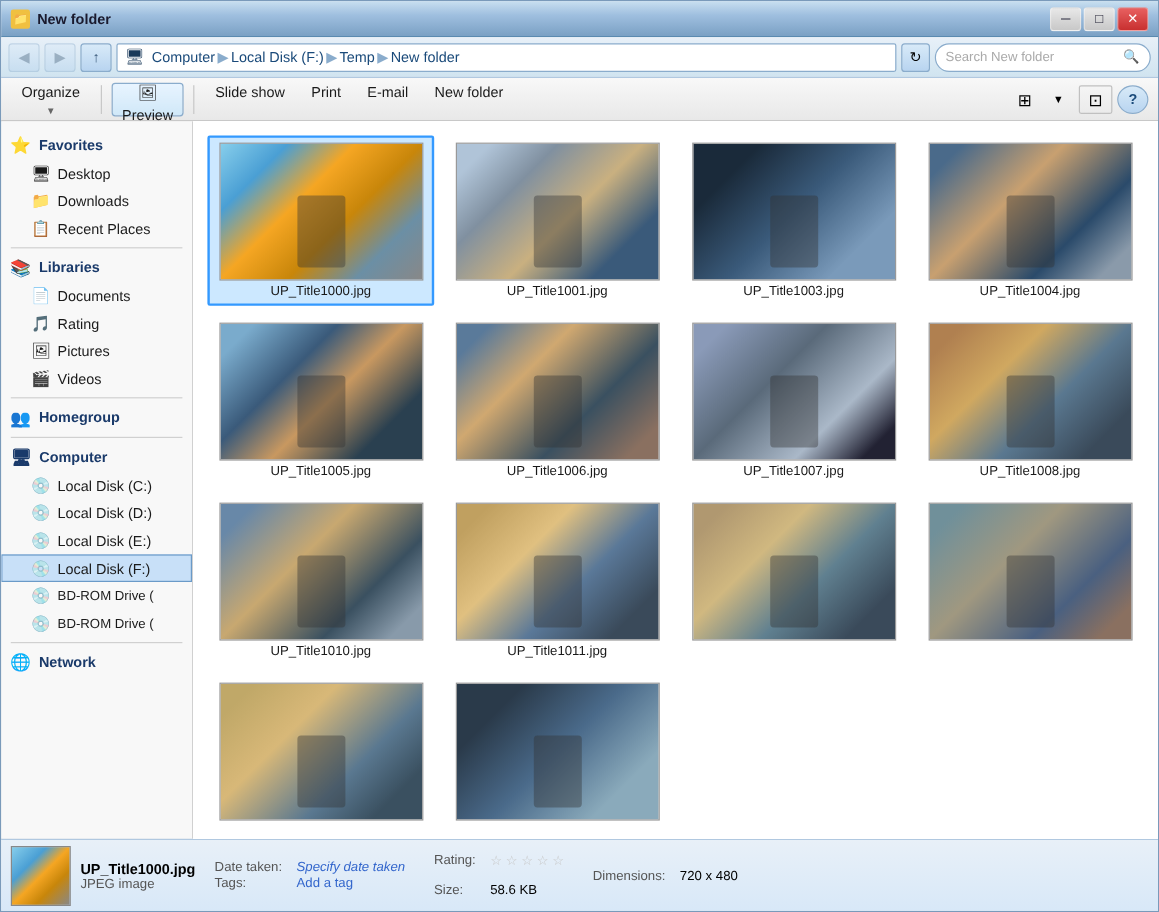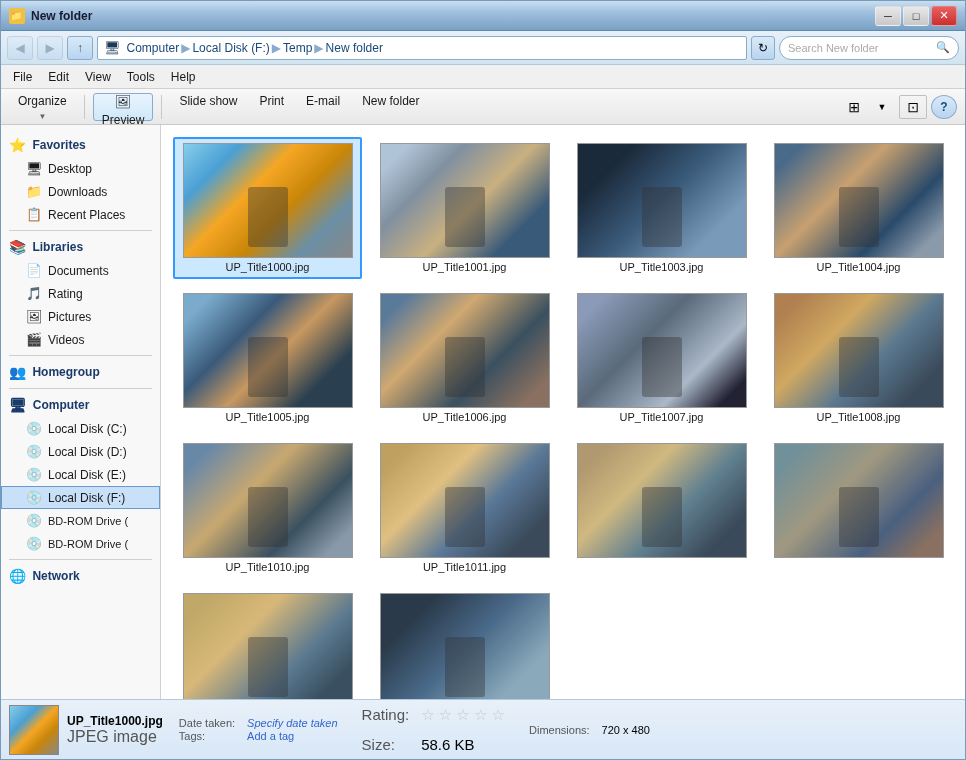--- a/index.html
+++ b/index.html
@@ -347,27 +347,20 @@
     </div>
     <div class="refresh-btn">
       <span>↻</span>
     </div>
     <div class="search-bar">
       <span class="search-input-fake">Search New folder</span>
       <span class="search-icon-btn">🔍</span>
     </div>
   </div>
 
-  <div class="menubar">
-    <div class="menu-item">File</div>
-    <div class="menu-item">Edit</div>
-    <div class="menu-item">View</div>
-    <div class="menu-item">Tools</div>
-    <div class="menu-item">Help</div>
-  </div>
 
   <div class="toolbar">
     <button class="toolbar-btn">
       <span>Organize</span>
       <span class="arrow">▼</span>
     </button>
     <div class="toolbar-separator"></div>
     <button class="toolbar-btn" style="background:linear-gradient(to bottom,#e8f4ff,#d0e8f8);border-color:#8aaccc;">
       <span style="font-size:13px;">🖼</span>
       <span>Preview</span>
@@ -580,29 +573,29 @@
           </div>
         </div>
     </div>
 
   </div>
 
   <div class="statusbar">
     <div class="status-thumb thumb-up-balloons" style="width:50px;height:50px;border:1px solid #888;flex-shrink:0;"></div>
     <div style="display:flex;flex-direction:column;justify-content:center;margin-right:8px;">
       <span style="font-size:12px;font-weight:600;">UP_Title1000.jpg</span>
-      <span style="font-size:16px;color:#555;">JPEG image</span>
+      <span style="font-size:11px;color:#555;">JPEG image</span>
     </div>
     <div style="display:grid;grid-template-columns:auto auto;gap:1px 12px;font-size:11px;margin-right:16px;">
       <span style="color:#555;">Date taken:</span>
       <span style="color:#3366cc;cursor:pointer;font-style:italic;">Specify date taken</span>
       <span style="color:#555;">Tags:</span>
       <span style="color:#3366cc;cursor:pointer;">Add a tag</span>
     </div>
-    <div style="display:grid;grid-template-columns:auto auto;gap:12px 12px;font-size:15px;margin-right:16px;">
+    <div style="display:grid;grid-template-columns:auto auto;gap:12px 12px;font-size:11px;margin-right:16px;">
       <span style="color:#555;">Rating:</span>
       <span style="color:#c8c8c8;">☆ ☆ ☆ ☆ ☆</span>
       <span style="color:#555;">Size:</span>
       <span>58.6 KB</span>
     </div>
     <div style="display:grid;grid-template-columns:auto auto;gap:1px 12px;font-size:11px;">
       <span style="color:#555;">Dimensions:</span>
       <span>720 x 480</span>
     </div>
   </div>

